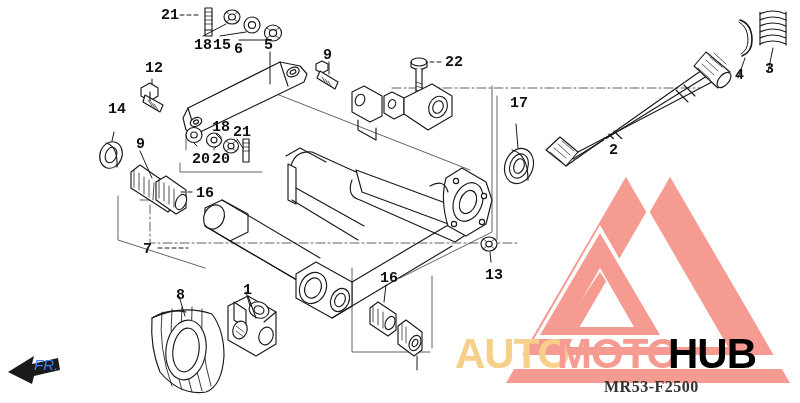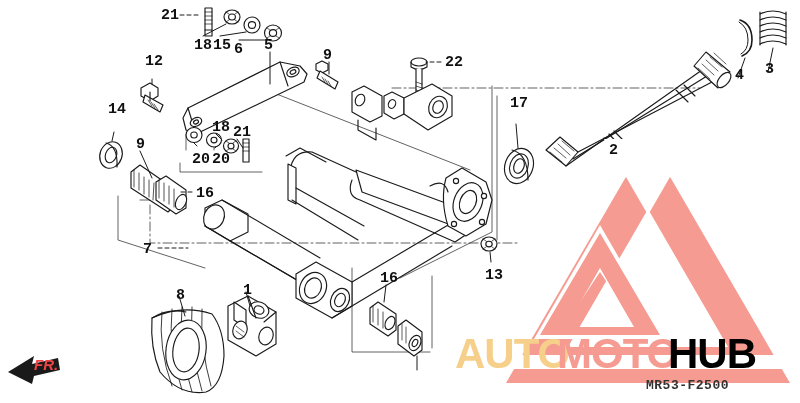--- a/index.html
+++ b/index.html
@@ -3,25 +3,25 @@
 <meta charset="utf-8">
 <style>
   html,body{margin:0;padding:0;background:#ffffff;}
   body{width:800px;height:403px;overflow:hidden;
        font-family:"Liberation Sans",sans-serif;}
   #stage{position:relative;width:800px;height:403px;background:#fff;}
   #art{position:absolute;left:0;top:0;width:800px;height:403px;}
   .lbl{position:absolute;font-family:Liberation Mono, monospace;
        font-size:15px;font-weight:700;color:#111;line-height:1;
        white-space:nowrap;}
-  .code{position:absolute;font-family:Liberation Mono, monospace;
-        font-size:13px;font-weight:700;color:#333;letter-spacing:.5px;
-        white-space:nowrap;margin-left:42px;}
+  .code{position:absolute;font-family:Liberation Serif, serif;
+        font-size:16px;font-weight:700;color:#333;letter-spacing:.5px;
+        white-space:nowrap;}
   .fr{position:absolute;font-family:"Liberation Sans",sans-serif;
-      font-size:15px;font-weight:700;font-style:italic;color:#ef4444;
+      font-size:15px;font-weight:400;font-style:italic;color:#3b82f6;
       white-space:nowrap;}
   #wm{position:absolute;left:0;top:0;width:800px;height:403px;
       pointer-events:none;}
   .wmtxt{position:absolute;font-family:"Liberation Sans",sans-serif;
          font-weight:700;font-size:42px;letter-spacing:-1px;white-space:nowrap;}
 </style>
 </head>
 <body>
 
 <div id="stage">
@@ -387,21 +387,21 @@
   <div id="callout-layer">
       <div class="lbl" style="left: 161px; top: 8px;">21</div>
       <div class="lbl" style="left: 194px; top: 38px;">18</div>
       <div class="lbl" style="left: 213px; top: 38px;">15</div>
       <div class="lbl" style="left: 234px; top: 42px;">6</div>
       <div class="lbl" style="left: 264px; top: 38px;">5</div>
       <div class="lbl" style="left: 323px; top: 48px;">9</div>
       <div class="lbl" style="left: 445px; top: 55px;">22</div>
       <div class="lbl" style="left: 735px; top: 68px;">4</div>
       <div class="lbl" style="left: 765px; top: 62px;">3</div>
-      <div class="lbl" style="left: 145px; top: 54px;">12</div>
+      <div class="lbl" style="left: 145px; top: 61px;">12</div>
       <div class="lbl" style="left: 108px; top: 102px;">14</div>
       <div class="lbl" style="left: 136px; top: 137px;">9</div>
       <div class="lbl" style="left: 212px; top: 120px;">18</div>
       <div class="lbl" style="left: 233px; top: 125px;">21</div>
       <div class="lbl" style="left: 192px; top: 152px;">20</div>
       <div class="lbl" style="left: 212px; top: 152px;">20</div>
       <div class="lbl" style="left: 510px; top: 96px;">17</div>
       <div class="lbl" style="left: 196px; top: 186px;">16</div>
       <div class="lbl" style="left: 609px; top: 143px;">2</div>
       <div class="lbl" style="left: 143px; top: 242px;">7</div>

